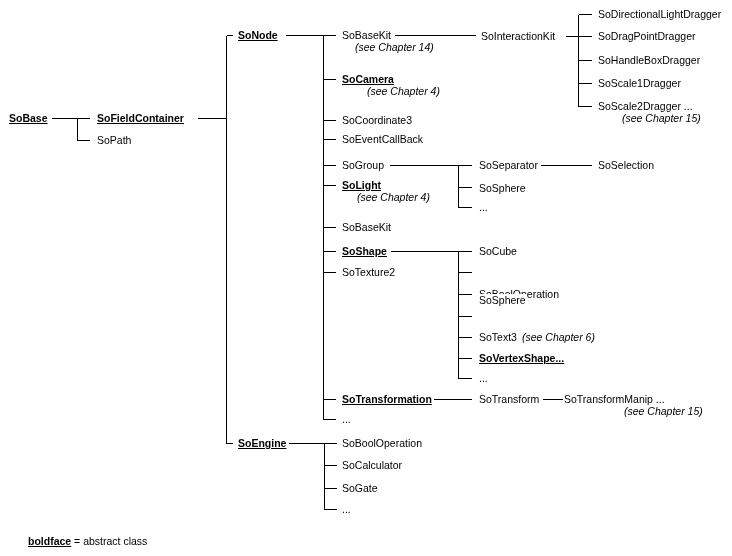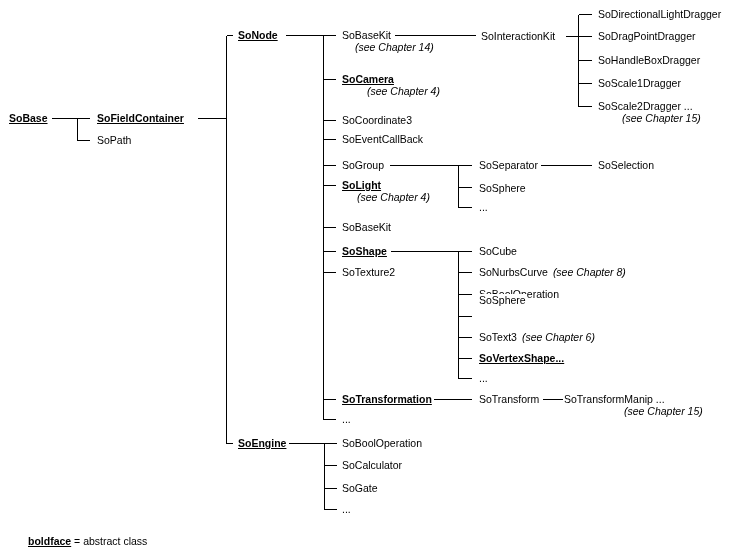--- a/index.html
+++ b/index.html
@@ -75,23 +75,20 @@
   <div class="lbl" style="left:341px;top:443px">SoBoolOperation</div>
   <div class="lbl" style="left:341px;top:465px">SoCalculator</div>
   <div class="lbl" style="left:341px;top:488px">SoGate</div>
   <div class="lbl" style="left:341px;top:509px">...</div>
 
   <div class="lbl" style="left:480px;top:36px">SoInteractionKit</div>
   <div class="lbl" style="left:478px;top:165px">SoSeparator</div>
   <div class="lbl" style="left:478px;top:188px">SoSphere</div>
   <div class="lbl" style="left:478px;top:207px">...</div>
   <div class="lbl" style="left:478px;top:251px">SoCube</div>
-  <div class="lbl" style="left:478px;top:272px">
-    <span>SoNurbsCurve</span><span class="inline">(see Chapter 8)</span>
-  </div>
   <div class="lbl" style="left:478px;top:294px">SoBoolOperation</div>
   <div class="lbl" style="left:478px;top:300px">SoSphere</div>
   <div class="lbl" style="left:478px;top:337px">
     <span>SoText3</span><span class="inline">(see Chapter 6)</span>
   </div>
   <div class="lbl b" style="left:478px;top:358px">SoVertexShape...</div>
   <div class="lbl" style="left:478px;top:378px">...</div>
   <div class="lbl" style="left:478px;top:399px">SoTransform</div>
 
   <div class="lbl" style="left:597px;top:14px">SoDirectionalLightDragger</div>

